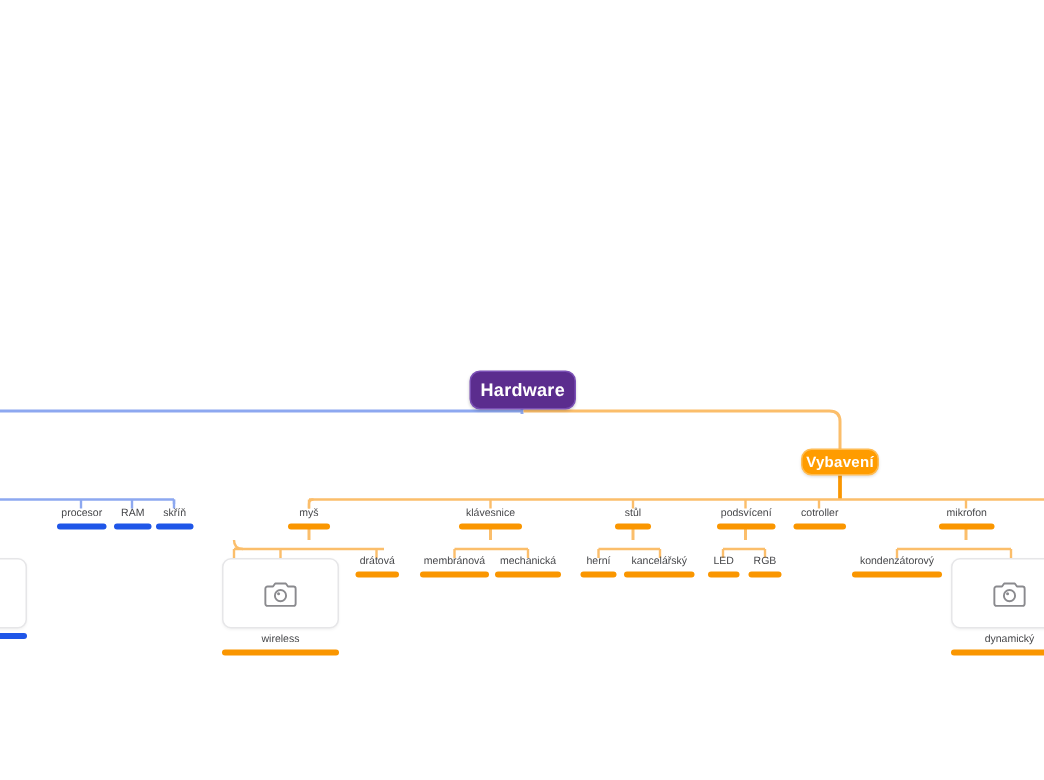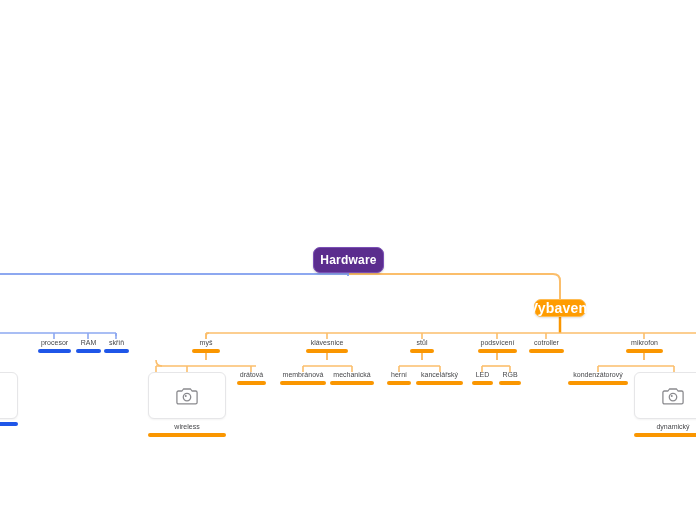--- a/index.html
+++ b/index.html
@@ -43,21 +43,21 @@
   .pill-root {
     background: #5b2d8e;
     border: 1.5px solid #7a4fb5;
     font-size: 12px;
     letter-spacing: 0.2px;
     box-shadow: 0 1px 2px rgba(0,0,0,0.18);
   }
   .pill-branch {
     background: #ff9c00;
     border: 1.5px solid #ffbc52;
-    font-size: 14px;
+    font-size: 10px;
     letter-spacing: 0.2px;
     box-shadow: 0 1px 2px rgba(0,0,0,0.12);
   }
 
   
   .leaf {
     position: absolute;
     display: flex;
     flex-direction: column;
     align-items: center;

